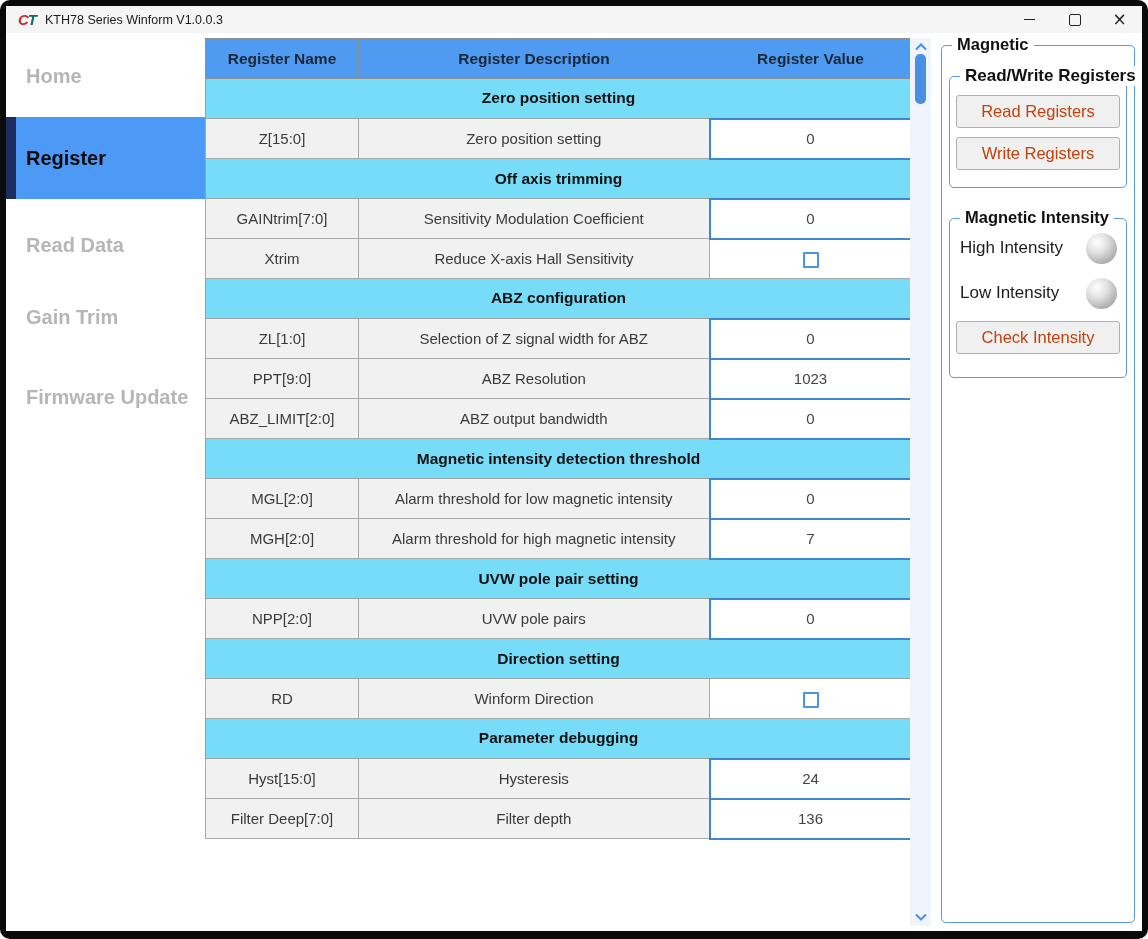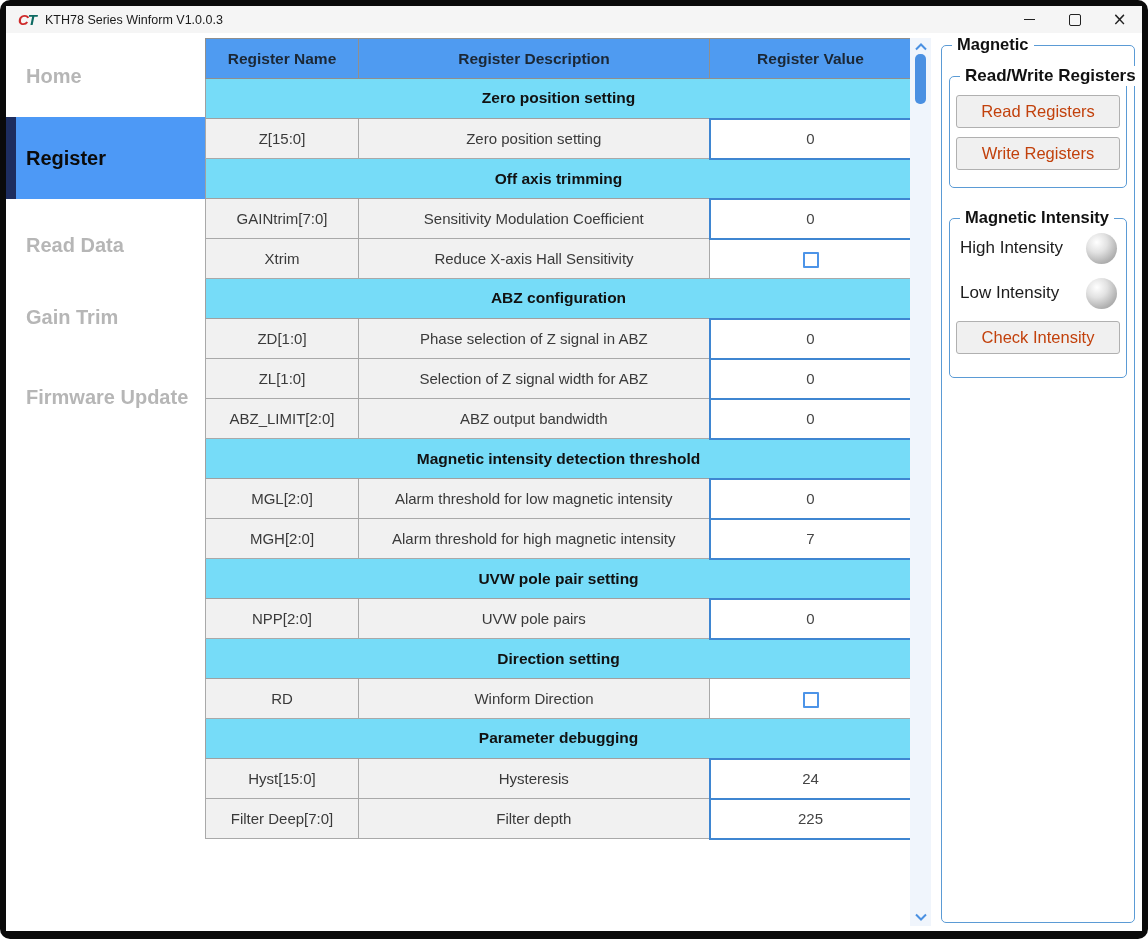--- a/index.html
+++ b/index.html
@@ -135,28 +135,28 @@
               </tr>
               <tr>
                 <td class="cell-name">Xtrim</td>
                 <td class="cell-desc">Reduce X-axis Hall Sensitivity</td>
                 <td class="cell-value value-check"><span class="checkbox"></span></td>
               </tr>
               <tr>
                 <td colspan="3" class="section-cell">ABZ configuration</td>
               </tr>
               <tr>
-                <td class="cell-name">ZD[1:0]</td>
-                <td class="cell-desc">Phase selection of Z signal in ABZ</td>
-                <td class="cell-value value-input">0</td>
-              </tr>
-              <tr>
                 <td class="cell-name">ZL[1:0]</td>
                 <td class="cell-desc">Selection of Z signal width for ABZ</td>
                 <td class="cell-value value-input">0</td>
+              </tr>
+              <tr>
+                <td class="cell-name">PPT[9:0]</td>
+                <td class="cell-desc">ABZ Resolution</td>
+                <td class="cell-value value-input">1023</td>
               </tr>
               <tr>
                 <td class="cell-name">ABZ_LIMIT[2:0]</td>
                 <td class="cell-desc">ABZ output bandwidth</td>
                 <td class="cell-value value-input">0</td>
               </tr>
               <tr>
                 <td colspan="3" class="section-cell">Magnetic intensity detection threshold</td>
               </tr>
               <tr>
@@ -189,21 +189,21 @@
                 <td colspan="3" class="section-cell">Parameter debugging</td>
               </tr>
               <tr>
                 <td class="cell-name">Hyst[15:0]</td>
                 <td class="cell-desc">Hysteresis</td>
                 <td class="cell-value value-input">24</td>
               </tr>
               <tr>
                 <td class="cell-name">Filter Deep[7:0]</td>
                 <td class="cell-desc">Filter depth</td>
-                <td class="cell-value value-input">225</td>
+                <td class="cell-value value-input">136</td>
               </tr>
             </tbody>
         </table>
       </div>
 
       <div class="scrollbar">
         <div class="scroll-arrow up">
           <svg width="12" height="8" viewBox="0 0 12 8">
               <polyline points="1,6.5 6,1.5 11,6.5" stroke="#4a90e2" stroke-width="2" fill="none"></polyline>
             </svg>

